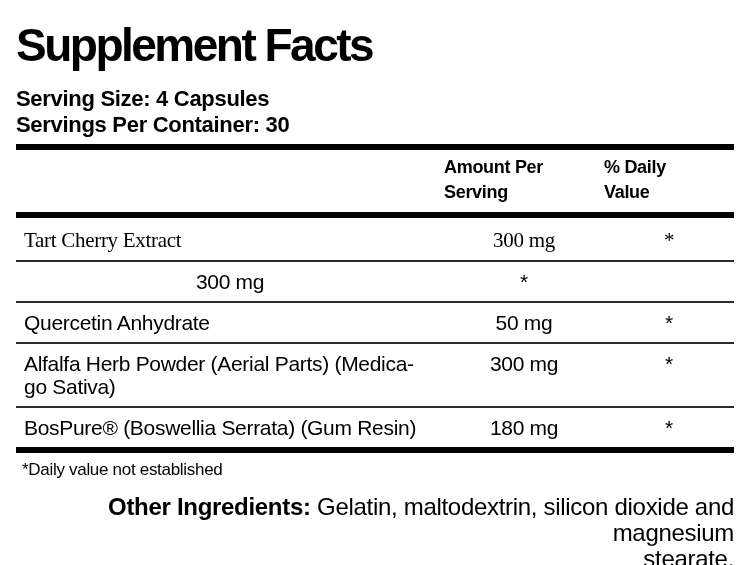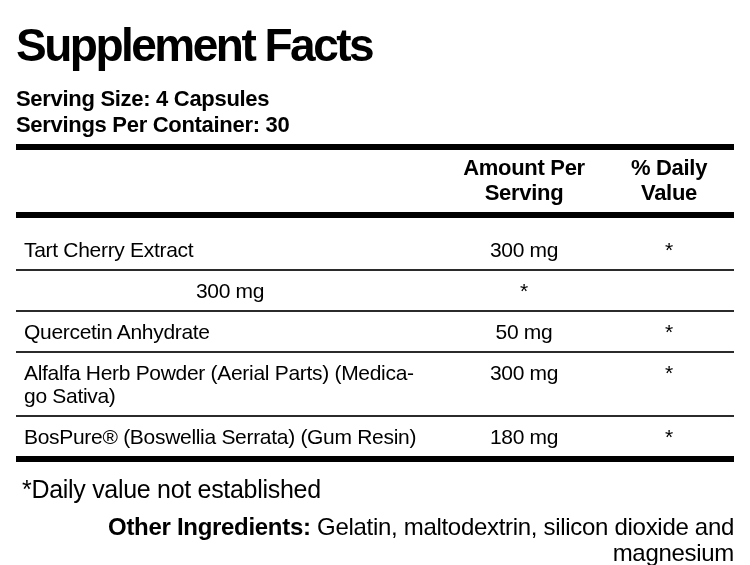--- a/index.html
+++ b/index.html
@@ -32,44 +32,44 @@
   .bar-top { margin-top: 6px; }
 
   .grid3 {
     display: grid;
     grid-template-columns: 1fr 160px 130px;
     align-items: start;
   }
 
   .table-head { padding: 5px 0 7px 0; }
   .head-cell {
-    font-size: 22px;
+    font-size: 18px;
     font-weight: bold;
-    text-align: center;
+    text-align: left;
     line-height: 25px;
     white-space: pre-line;
   }
 
   .row {
     border-bottom: 2px solid #2b2b2b;
     padding: 8px 0;
     font-size: 21px;
     line-height: 23px;
   }
-  .row-first { padding-top: 20px; }
+  .row-first { padding-top: 11px; font-family: Liberation Serif, serif; }
   .row-last { border-bottom: none; }
 
   .cell-name { padding-left: 8px; white-space: pre-line; }
   .cell-amount { text-align: center; }
   .cell-dv { text-align: center; }
 
   .footnote {
-    font-size: 25px;
+    font-size: 17px;
     line-height: 23px;
-    margin: 16px 0 0 6px;
+    margin: 5px 0 0 6px;
   }
 
   .other-ingredients {
     font-size: 24px;
     line-height: 26px;
     margin: 13px 0 0 6px;
     text-align: right;
   }
   .oi-label { font-weight: bold; }
   .oi-text { white-space: pre-line; }

